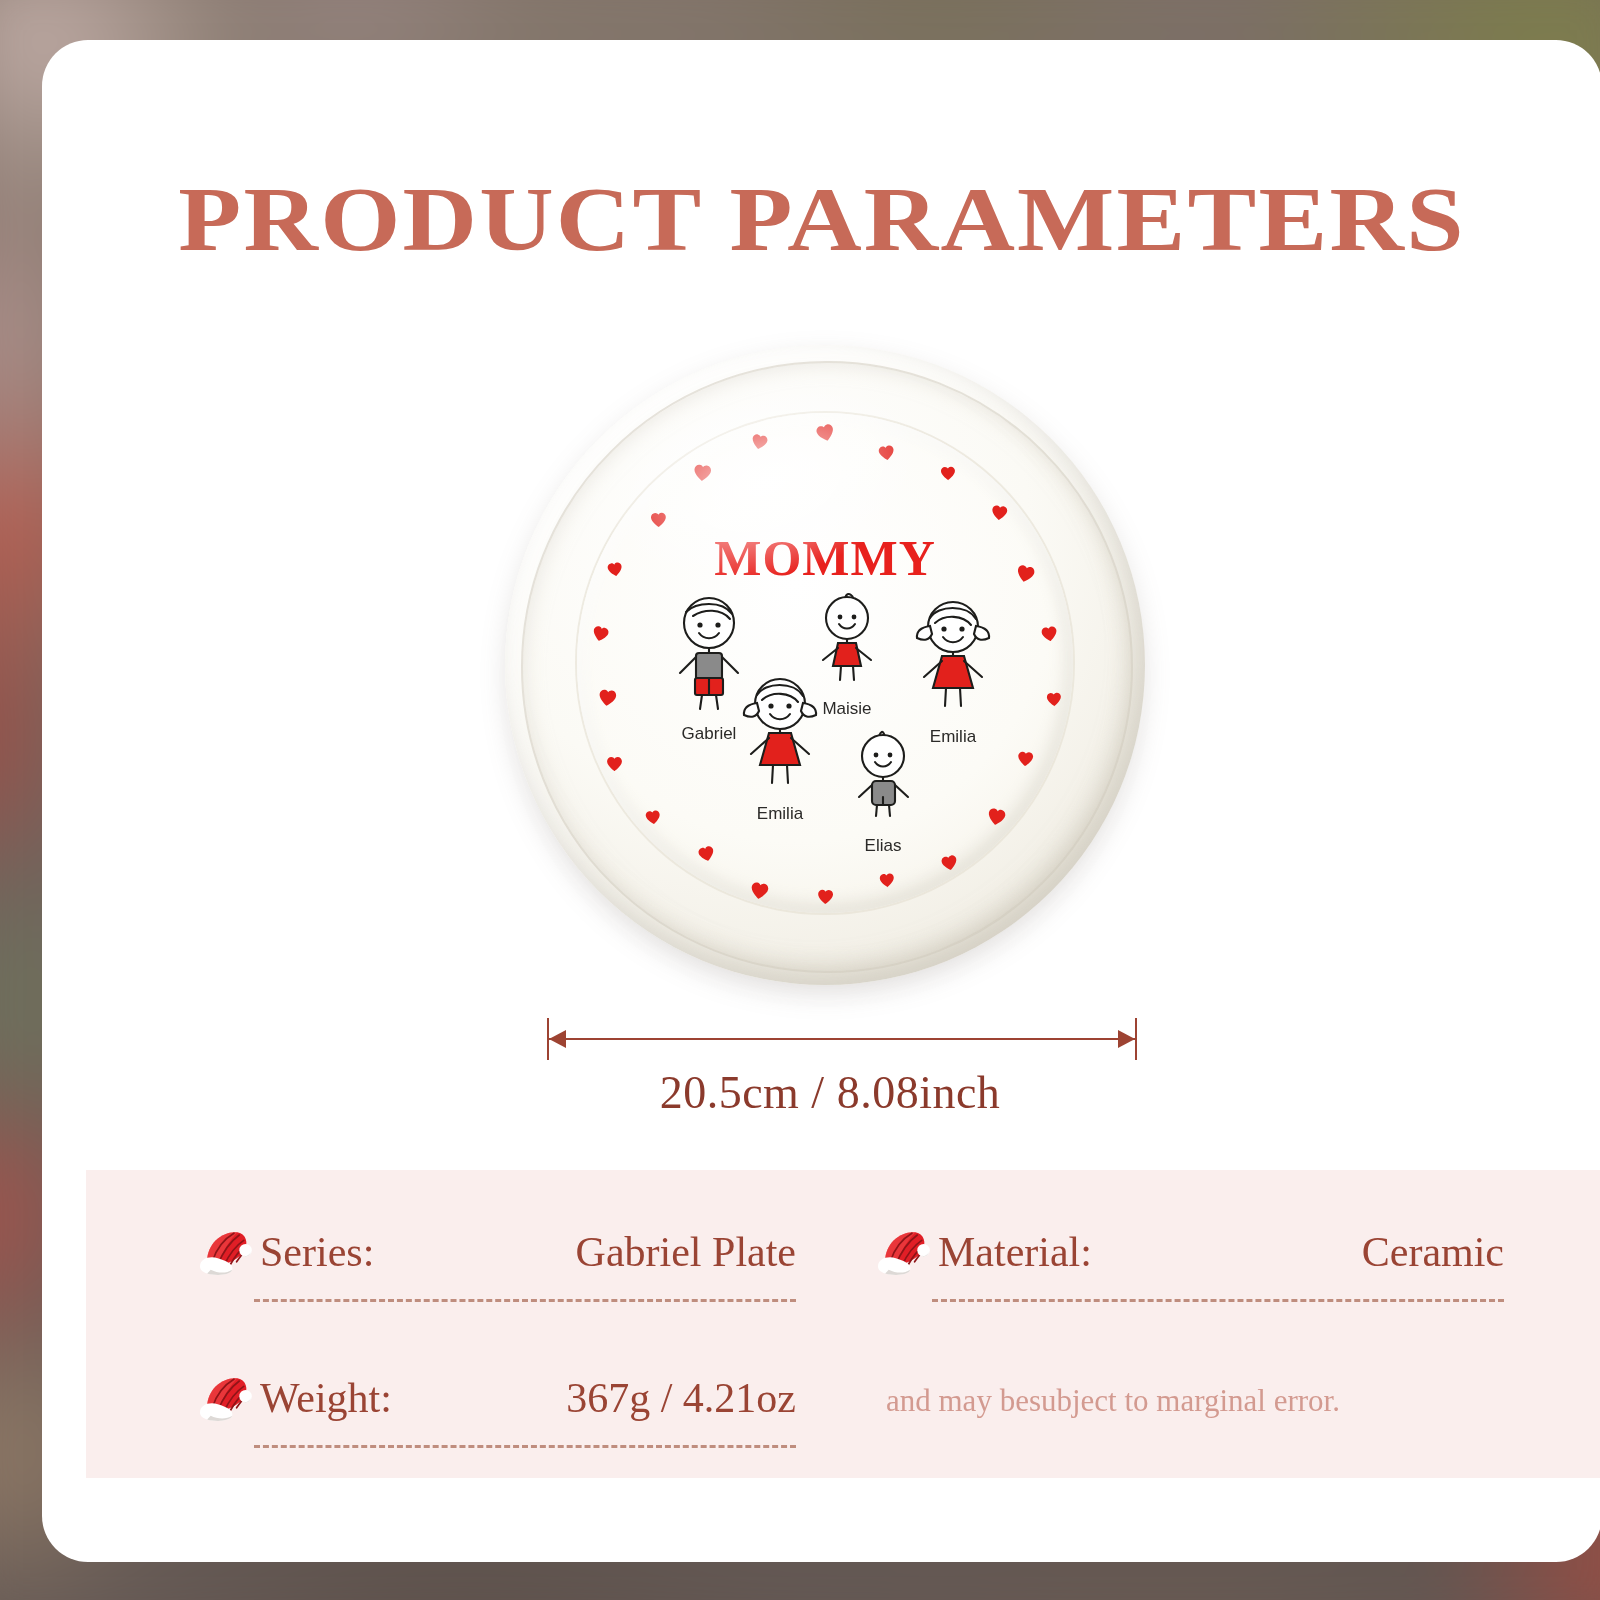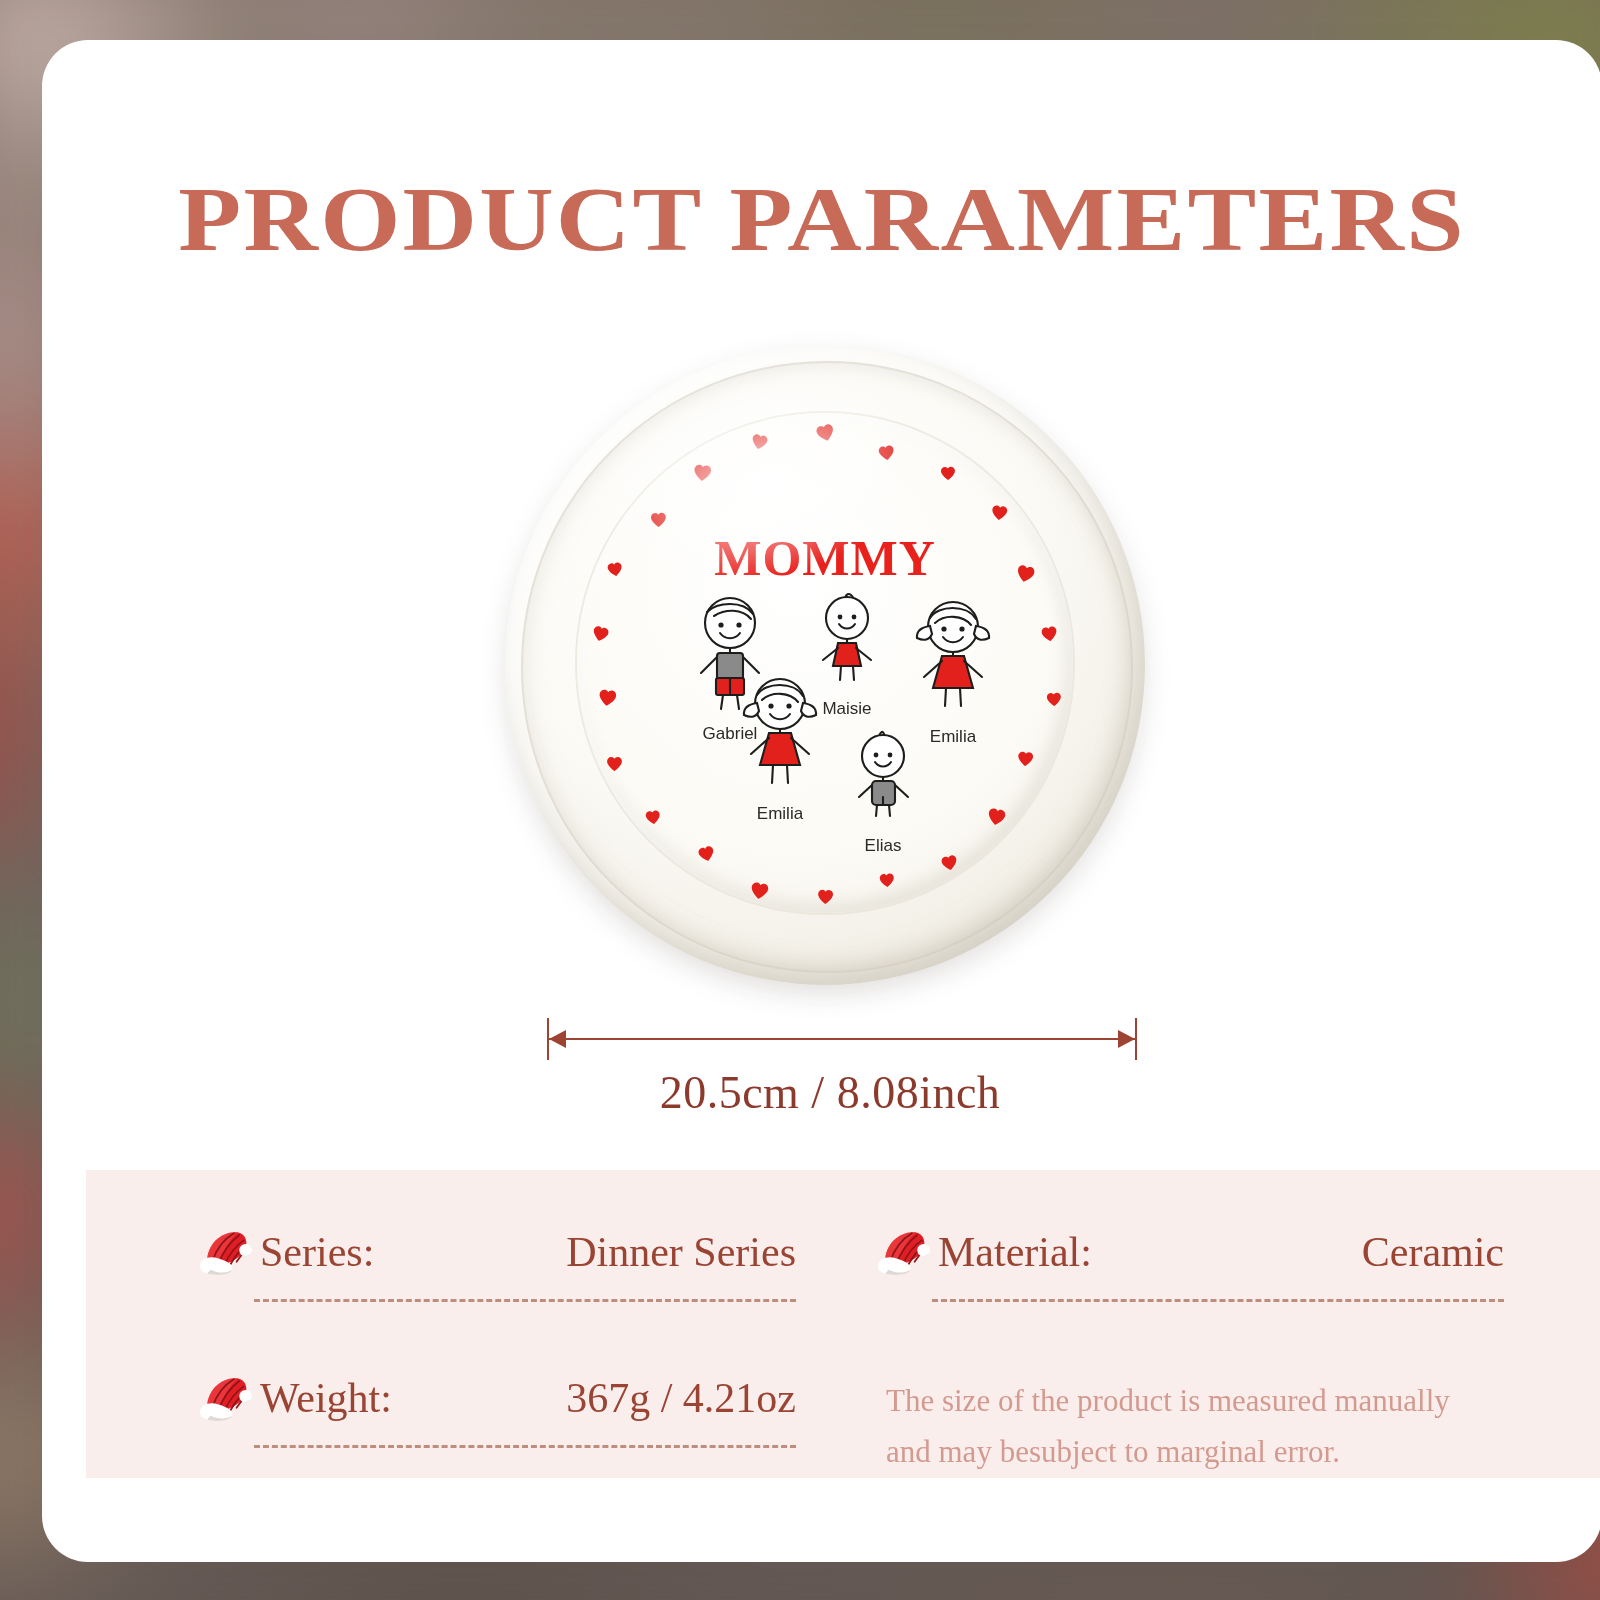--- a/index.html
+++ b/index.html
@@ -382,21 +382,21 @@
           <svg viewBox="0 0 24 22">
             <path d="M12 21 C12 21 1.5 13.8 1.5 7.2 C1.5 3.6 4.3 1 7.5 1 C9.7 1 11.3 2.3 12 3.6 C12.7 2.3 14.3 1 16.5 1 C19.7 1 22.5 3.6 22.5 7.2 C22.5 13.8 12 21 12 21 Z" fill="currentColor"></path>
           </svg>
         </div>
       </div>
 
     <div id="plate-word">MOMMY</div>
 
     <div id="figures-layer">
 
-      <div class="figure" style="left:177px; top:250px; width:96px;">
+      <div class="figure" style="left:156px; top:250px; width:96px;">
         <svg width="86" height="116" viewBox="0 0 86 116">
           <g fill="none" stroke="#1d1d1b" stroke-width="2.1" stroke-linecap="round">
             <circle cx="43" cy="28" r="25" fill="#ffffff"></circle>
             <path d="M20 17 C30 7, 56 5, 66 19"></path>
             <path d="M27 21 C38 14, 55 13, 64 24"></path>
             <circle cx="34" cy="30" r="2.6" fill="#1d1d1b" stroke="none"></circle>
             <circle cx="52" cy="30" r="2.6" fill="#1d1d1b" stroke="none"></circle>
             <path d="M33 38 C38 45, 48 45, 53 38"></path>
             <path d="M43 53 L43 58"></path>
             <rect x="30" y="58" width="26" height="27" rx="3" fill="#8a8a8a" stroke="#1d1d1b"></rect>
@@ -523,21 +523,21 @@
               <path d="M45 39 C49 33, 53 28, 56 25"></path>
             </g>
             <path d="M4 44 C4 36, 14 32, 24 35 C34 38, 42 42, 40 48 C38 54, 22 55, 12 52 C6 50, 4 48, 4 44 Z" fill="#ffffff"></path>
             <path d="M16 48 C24 52, 34 52, 40 48 C38 54, 22 55, 12 52 Z" fill="#ddd9d6"></path>
             <circle cx="55" cy="26" r="7" fill="#ffffff"></circle>
             <path d="M55 33 a7 7 0 0 0 6 -5 a7 7 0 0 1 -9 4 z" fill="#ddd9d6"></path>
           </svg>
         </span>
         <span class="spec-label">Series:</span>
       </div>
-      <span class="spec-value">Dinner Series</span>
+      <span class="spec-value">Gabriel Plate</span>
       <span class="spec-dots"></span>
     </div>
 
     <div class="spec-cell" style="left:788px; top:54px; width:630px;">
       <div class="spec-head">
         <span class="santa-hat">
           <svg viewBox="0 0 64 56">
             <path d="M12 38 C12 18, 30 4, 46 6 C56 8, 58 18, 54 26 C49 35, 34 42, 24 44 Z" fill="#e11e26"></path>
             <path d="M12 38 C12 18, 30 4, 46 6 C40 12, 30 24, 24 44 Z" fill="#f04b4b" opacity="0.55"></path>
             <g stroke="#8f1418" stroke-width="1.9" fill="none" stroke-linecap="round">
@@ -578,18 +578,17 @@
             <path d="M55 33 a7 7 0 0 0 6 -5 a7 7 0 0 1 -9 4 z" fill="#ddd9d6"></path>
           </svg>
         </span>
         <span class="spec-label">Weight:</span>
       </div>
       <span class="spec-value">367g / 4.21oz</span>
       <span class="spec-dots"></span>
     </div>
 
     <div id="disclaimer" style="left:800px; top:205px; width:640px;">
-      <div>The size of the product is measured manually</div>
       <div>and may besubject to marginal error.</div>
     </div>
 
   </div>
 </div>
 
 </body></html>

